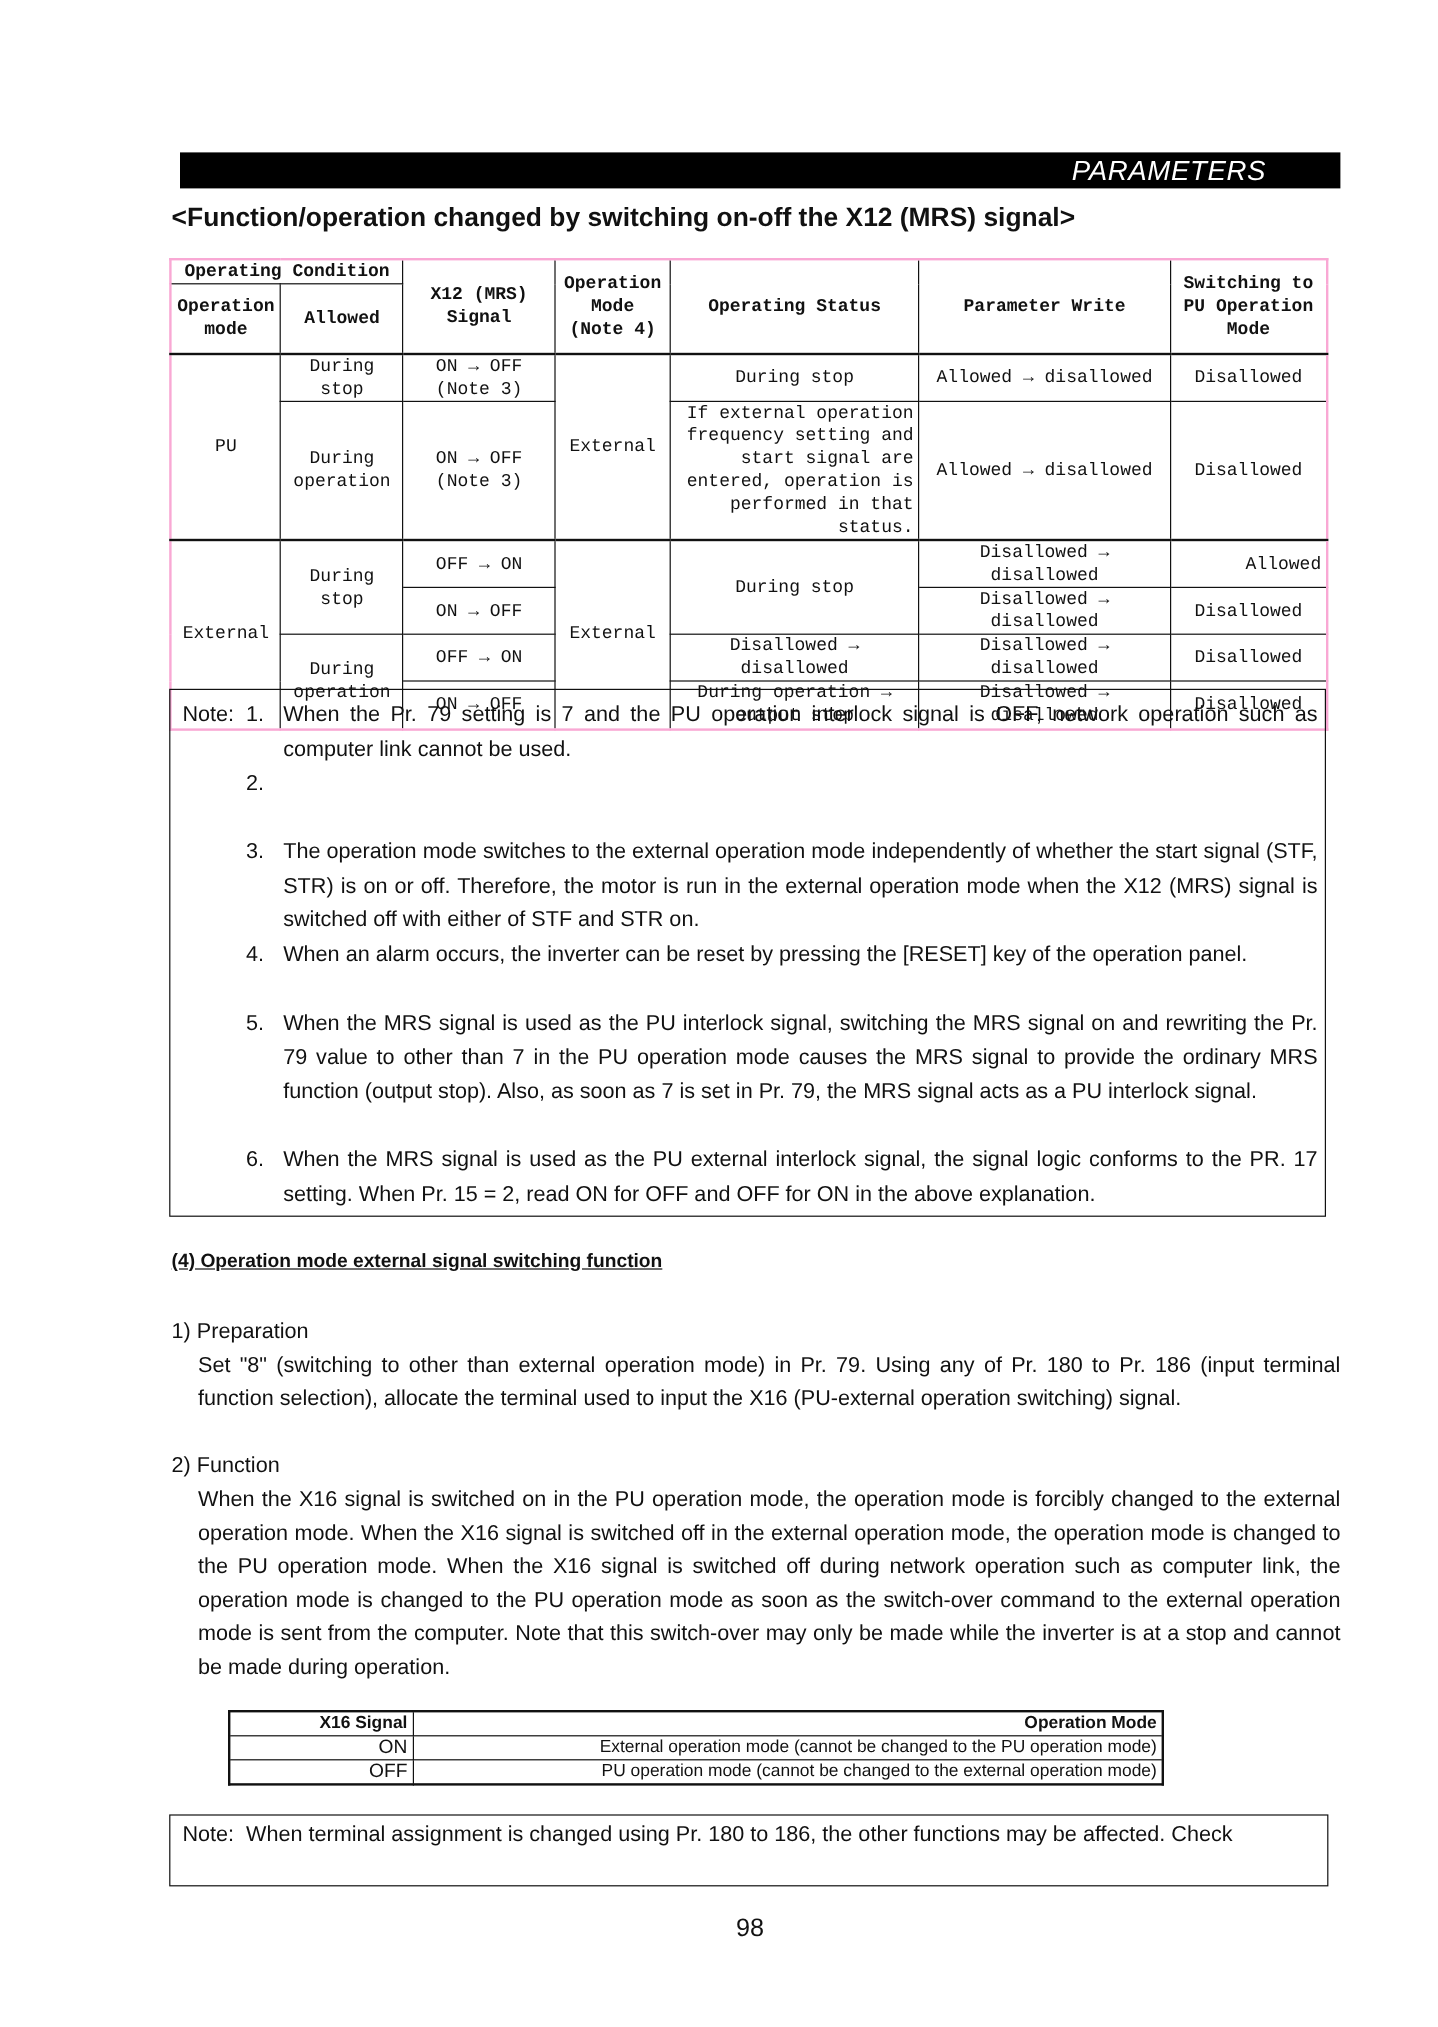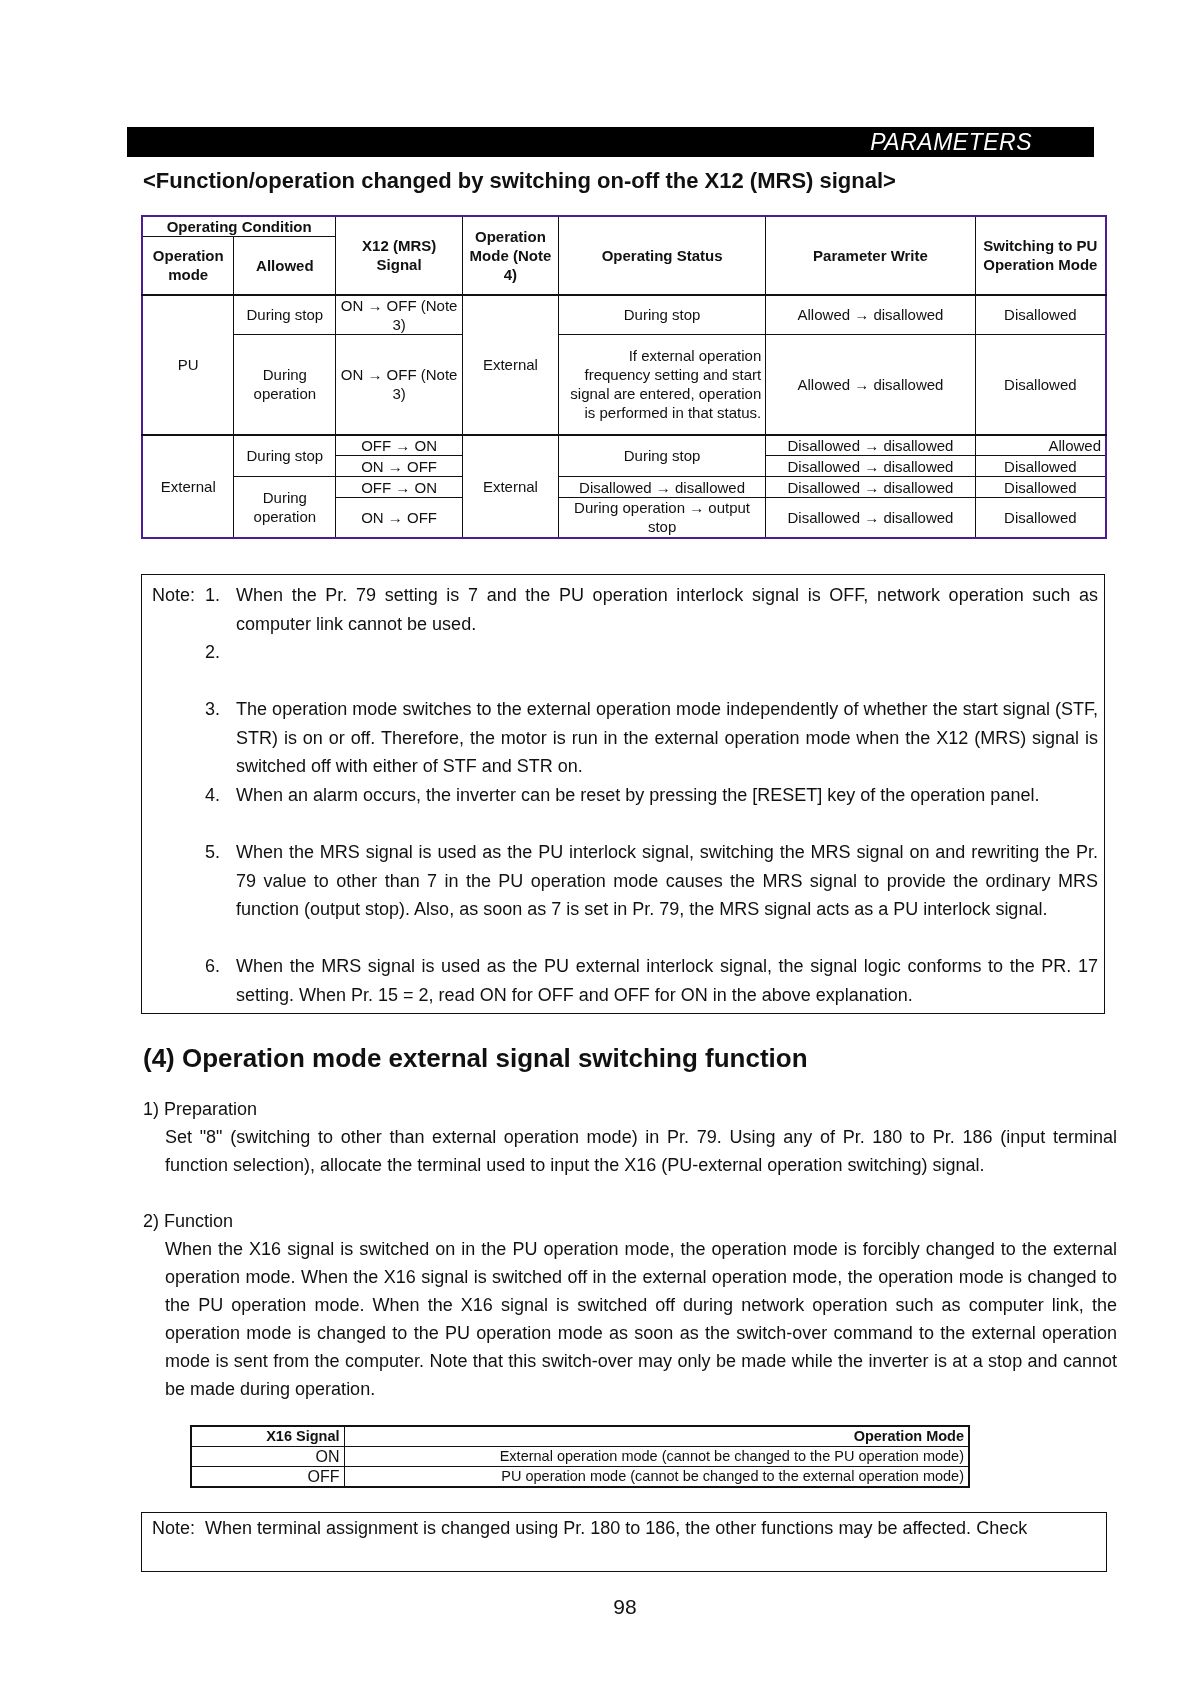--- a/index.html
+++ b/index.html
@@ -1,32 +1,32 @@
 <!DOCTYPE html>
 <html><head>
 <meta charset="utf-8">
 <style>
   html, body { margin: 0; padding: 0; background: #ffffff; }
   body { width: 1198px; height: 1689px; position: relative; overflow: hidden; color: #111; font-family: "Liberation Sans", sans-serif; }
   .abs { position: absolute; }
-  .bar { left: 127px; top: 127px; width: 967px; height: 30px; background: #000; }
+  .bar { left: 150px; top: 127px; width: 967px; height: 30px; background: #000; }
   .bar span { position: absolute; right: 62px; top: 2px; color: #fff; font-style: italic; font-size: 23px; letter-spacing: 0.5px; font-family: "Liberation Sans", sans-serif; }
   .title { left: 143px; top: 168px; font-size: 22px; font-weight: bold; white-space: nowrap; }
   table { border-collapse: collapse; }
   .t1 { position: absolute; left: 141px; top: 215px; width: 966px; font-size: 15px; }
   .t1 td, .t1 th { border: 1.5px solid #111; text-align: center; vertical-align: middle; padding: 0 4px; line-height: 19px; font-weight: normal; }
   .t1 th { font-weight: bold; }
   .t1 .left { text-align: right; }
   .t1 .thick-top td { border-top: 2.5px solid #111; }
-  .t1 { border: 2px solid #4c1d95; }
+  .t1 { border: 2px solid #f9a8d4; font-family: Liberation Mono, monospace; }
   .note { left: 141px; top: 574px; width: 964px; height: 440px; border: 1.5px solid #111; box-sizing: border-box; font-size: 18px; line-height: 28.5px; }
   .note .lbl { position: absolute; left: 10px; }
   .note .num { position: absolute; text-align: right; width: 20px; }
   .note .txt { position: absolute; left: 94px; width: 862px; text-align: justify; }
-  .h4 { left: 143px; top: 1043px; font-size: 26px; font-weight: bold; white-space: nowrap; }
+  .h4 { left: 143px; top: 1043px; font-size: 16px; font-weight: bold; text-decoration: underline; white-space: nowrap; }
   .para { font-size: 18px; line-height: 28px; }
   .p-num { left: 143px; }
   .p-body { left: 165px; width: 952px; text-align: justify; }
   .t2 { position: absolute; left: 190px; top: 1425px; width: 780px; font-size: 14.5px; border: 2px solid #111; }
   .t2 td, .t2 th { border: 1.5px solid #111; text-align: right; line-height: 19px; padding: 0 4px; }
   .t2 th { font-weight: bold; }
   .note2 { left: 141px; top: 1512px; width: 966px; height: 60px; border: 1.5px solid #111; box-sizing: border-box; font-size: 18px; line-height: 29px; }
   .pagenum { left: 0; width: 1250px; top: 1595px; text-align: center; font-size: 21px; }
 </style>
 </head>

